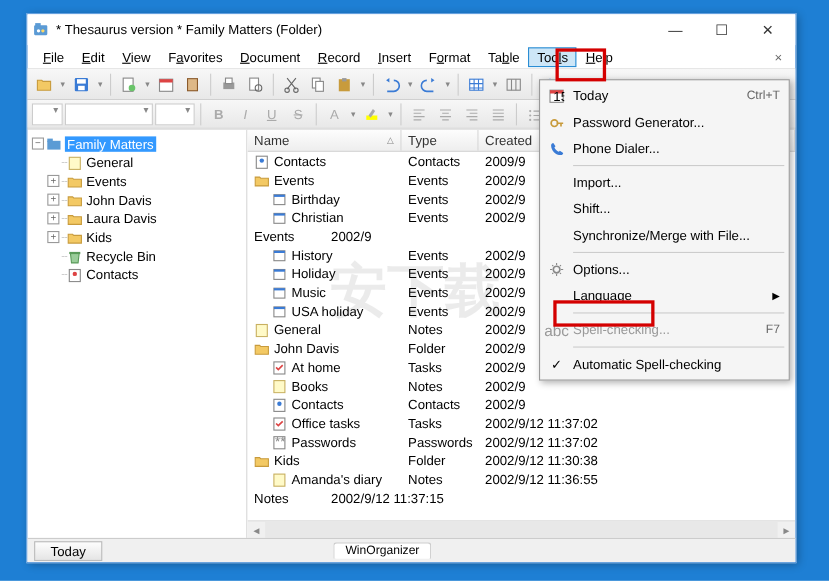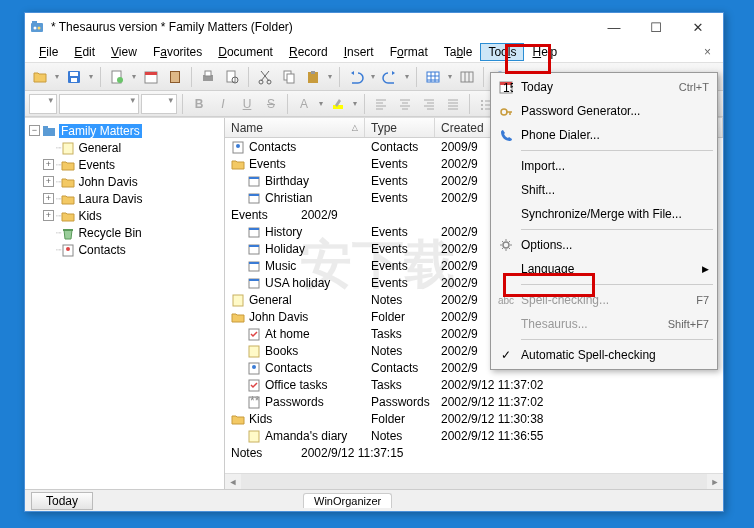--- a/index.html
+++ b/index.html
@@ -615,29 +615,25 @@
       </span>
       <span>Options...</span>
     </div>
     <div class="dditem">
       <span>Language</span>
       <span class="arr">▶</span>
     </div>
     <div class="ddsep"></div>
     <div class="dditem dis">
       <span class="ic">
-        <span style="font-size:10px;color:#999">abc</span>
+        <span style="font-size:14px;color:#999">abc</span>
       </span>
       <span>Spell-checking...</span>
       <span class="sc">F7</span>
     </div>
-    <div class="dditem dis">
-      <span>Thesaurus...</span>
-      <span class="sc">Shift+F7</span>
-    </div>
     <div class="ddsep"></div>
     <div class="dditem">
       <span class="ic">✓</span>
       <span>Automatic Spell-checking</span>
     </div>
   </div>
 
 <div class="redbox" style="left:505px; top:44px; width:46px; height:30px"></div>
 <div class="redbox" style="left:503px; top:273px; width:92px; height:24px"></div>
 

